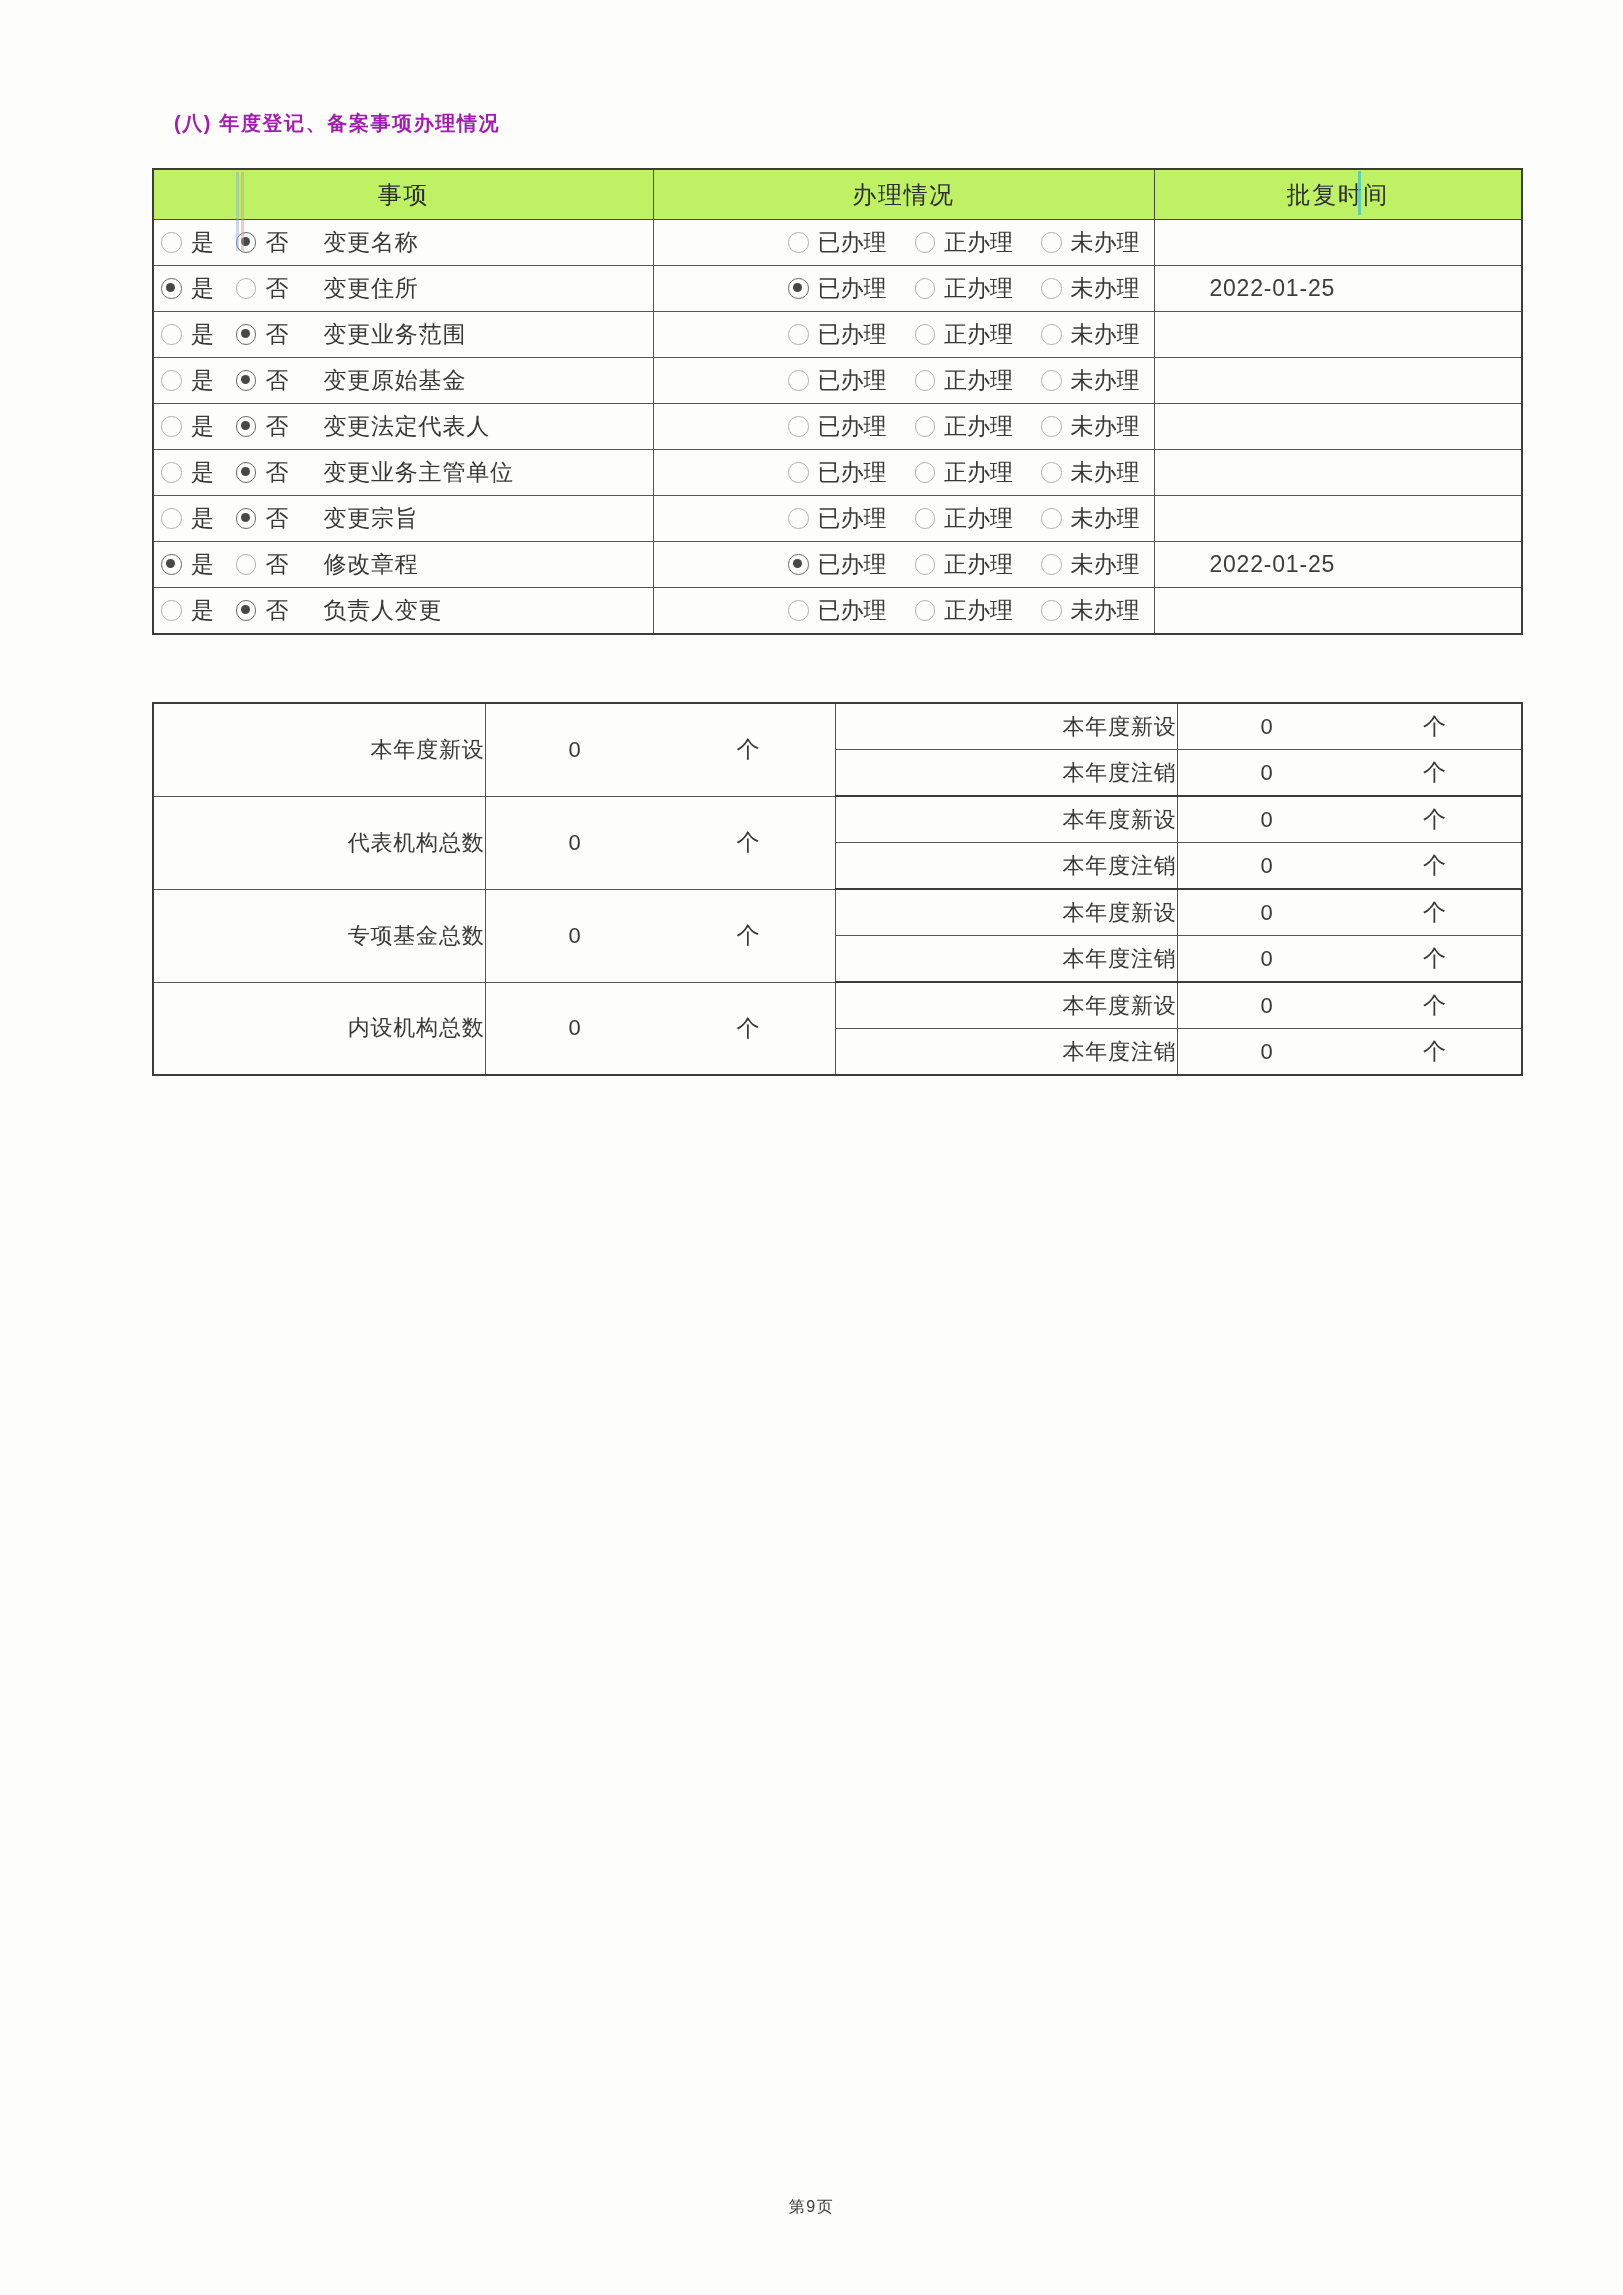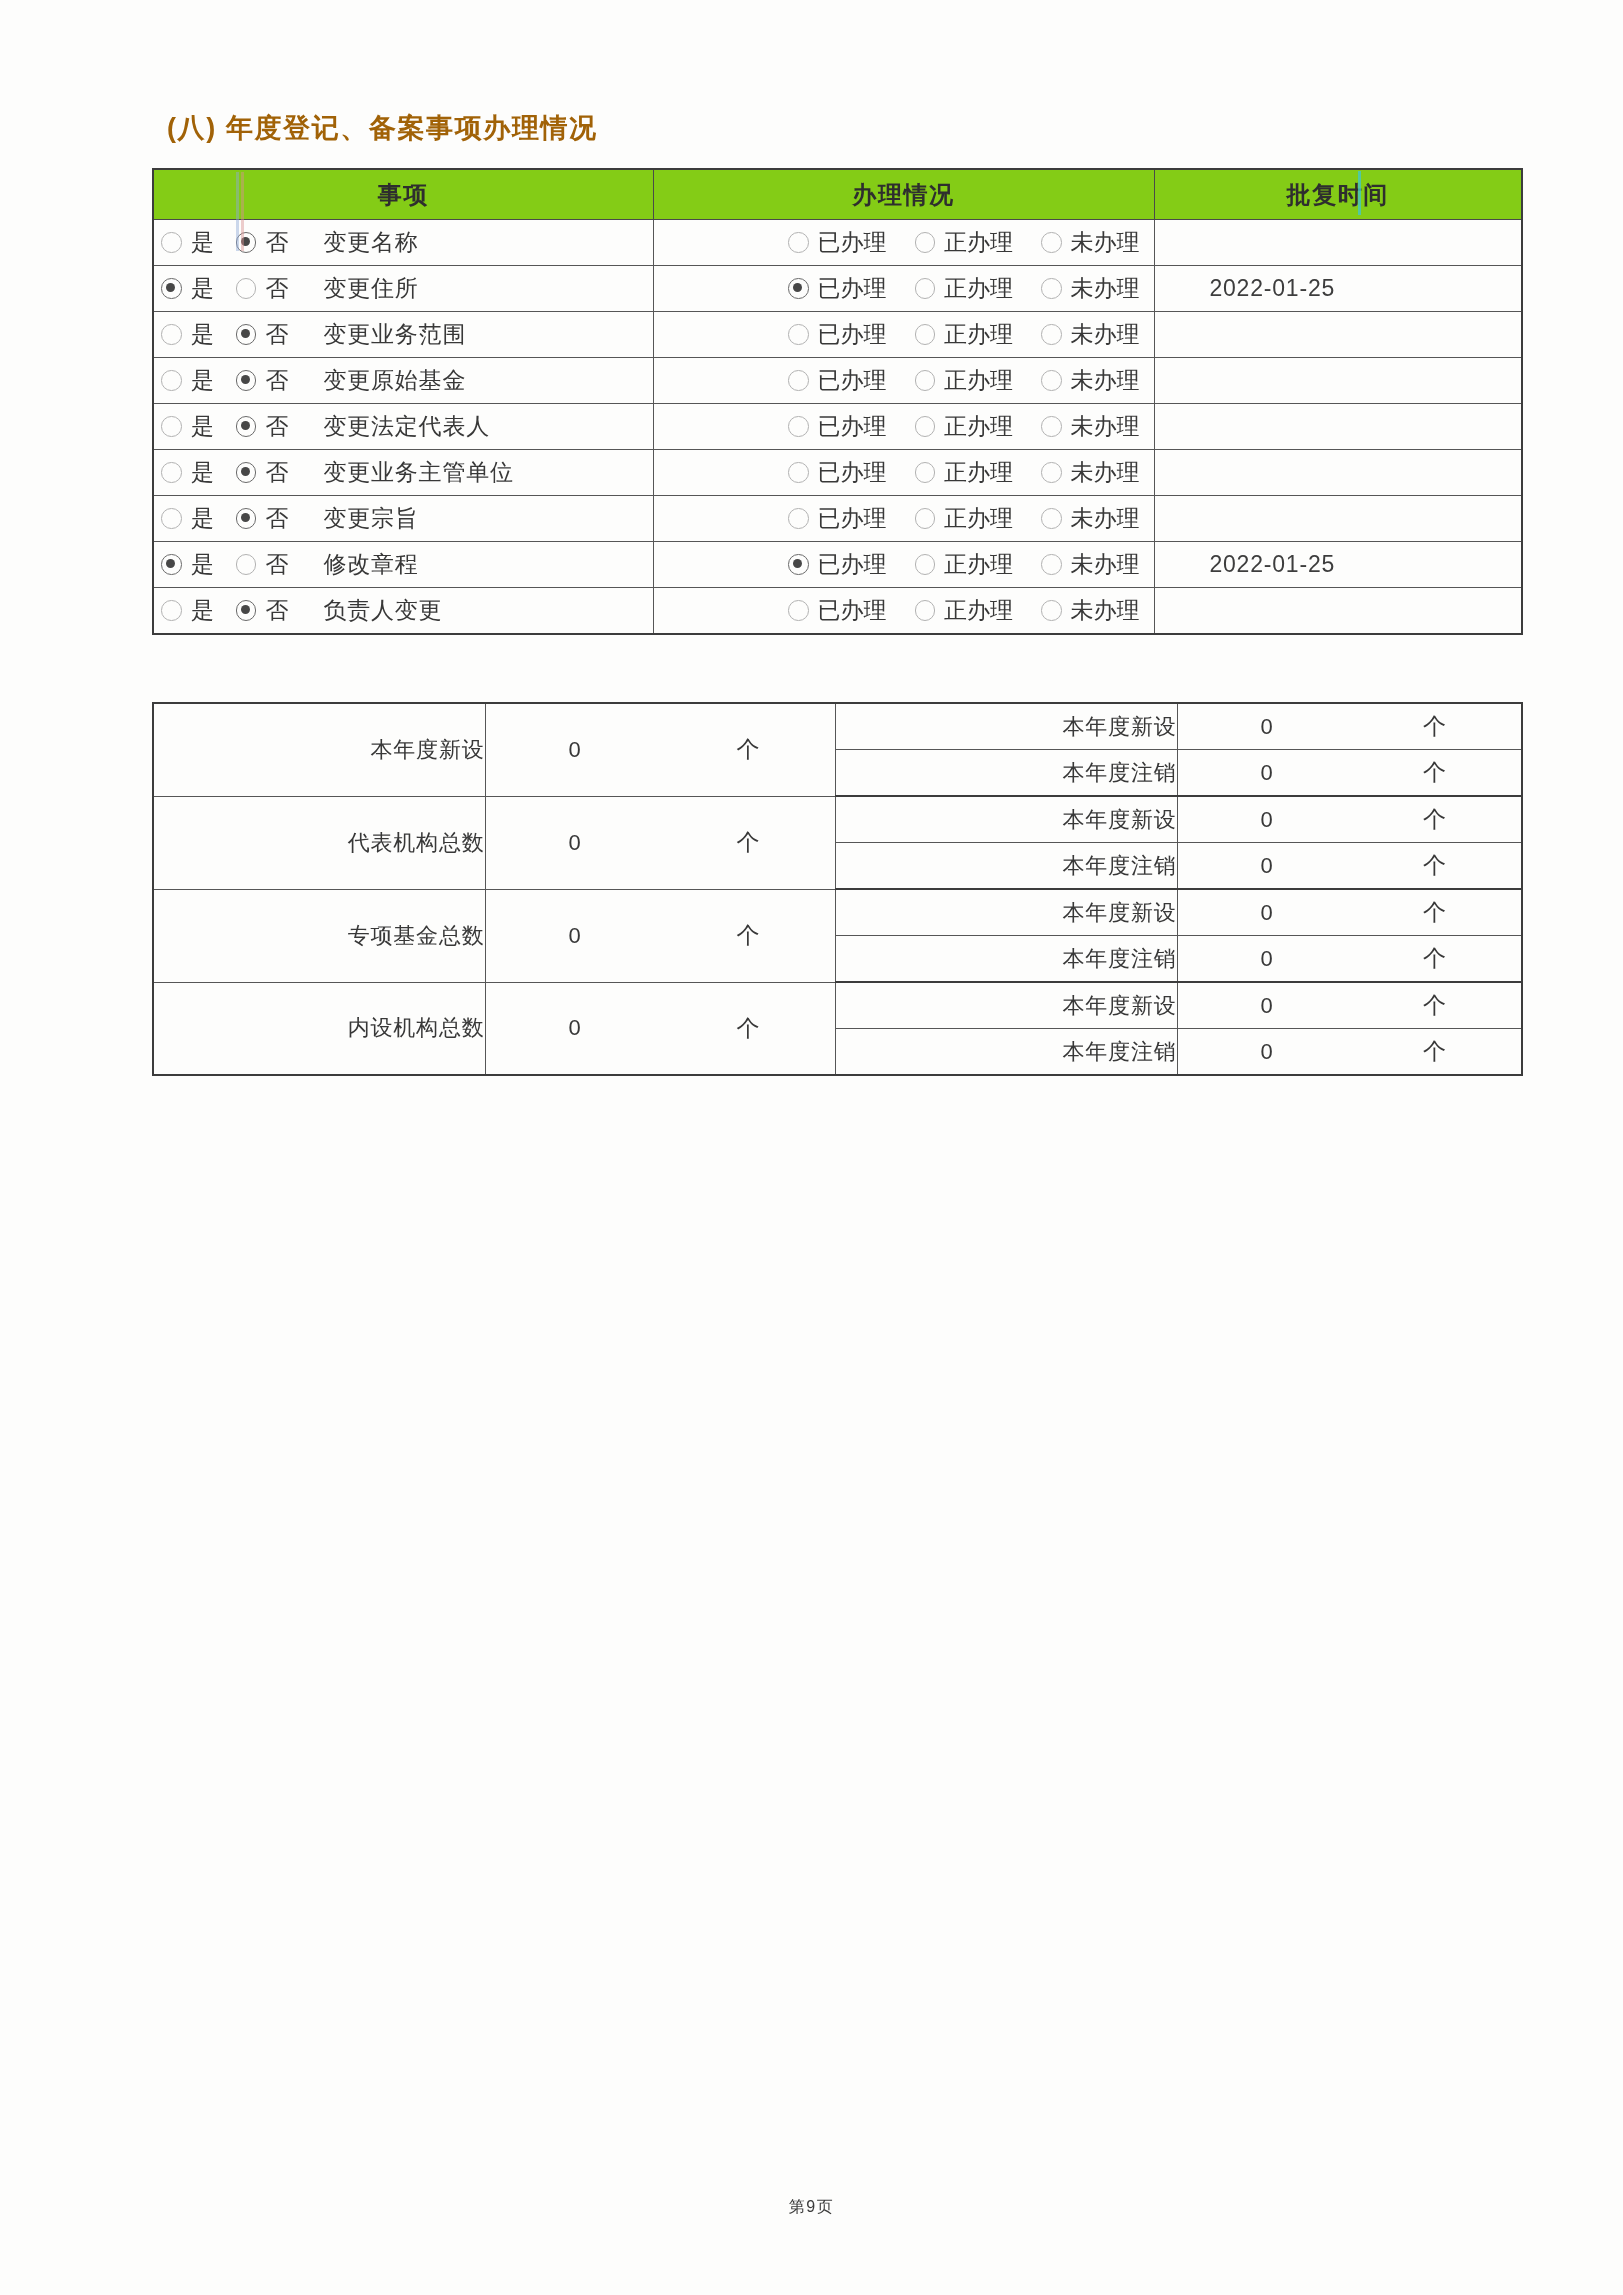--- a/index.html
+++ b/index.html
@@ -2,31 +2,31 @@
 <html style="font-size:13px"><head>
 <meta charset="utf-8">
 <style>
   html,body{margin:0;padding:0;background:#e9e9e9;}
   .page{
     position:relative;width:1623px;height:2295px;background:#fdfdfc;
     font-family:"Liberation Sans","DejaVu Sans",sans-serif;color:#383838;
     overflow:hidden;
   }
   .sec-title{
-    position:absolute;left:167px;margin:0;font-size:27px;font-weight:bold;
-    color:#a16207;letter-spacing:1.6px;white-space:nowrap;
+    position:absolute;left:174px;margin:0;font-size:20px;font-weight:bold;
+    color:#a21caf;letter-spacing:1.6px;white-space:nowrap;
   }
   .sec-title.s8{top:110px;}
   .sec-title.s9{top:643px;}
 
   table{position:absolute;left:152px;border-collapse:collapse;table-layout:fixed;background:#fdfdfc;}
   .t1{top:168px;width:1369px;border:2.5px solid #3c3c3c;}
   .t2{top:702px;width:1369px;border:2.5px solid #3c3c3c;}
   .t1 th{
-    height:47px;background:#84cc16;font-size:24px;font-weight:bold;color:#2e2e2e;
+    height:47px;background:#bef264;font-size:24px;font-weight:normal;color:#2e2e2e;
     border:1.6px solid #4a4a4a;letter-spacing:1.6px;
   }
   .t1 td{height:45px;border:1.6px solid #565656;font-size:23px;padding:0;}
   .t2 td{height:45px;border:1.6px solid #565656;font-size:22px;padding:0;}
   .t2 tr.gend td{border-bottom:2.5px solid #3c3c3c;}
 
   .cellflex{display:flex;align-items:center;height:100%;}
   .cellflex.center{justify-content:flex-end;}
 
   .radio{

